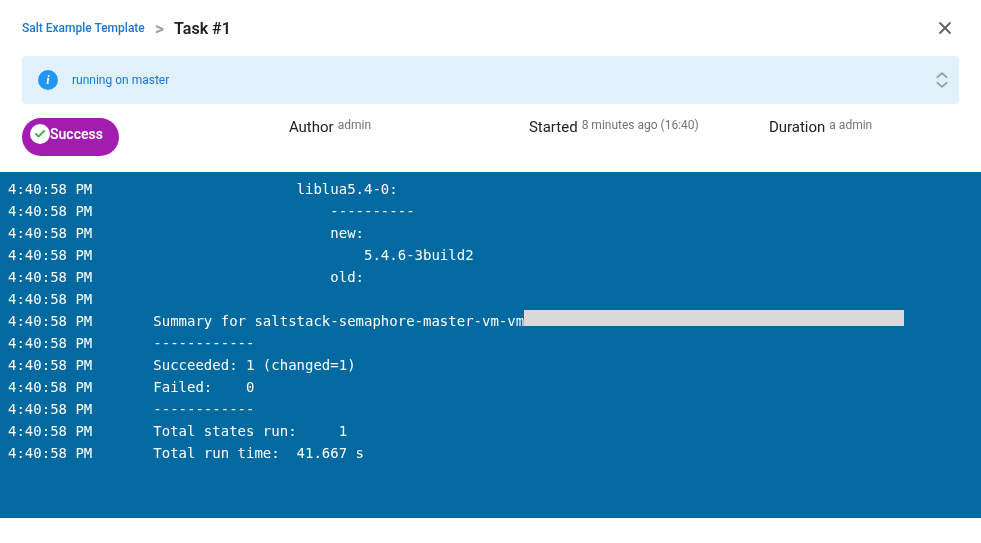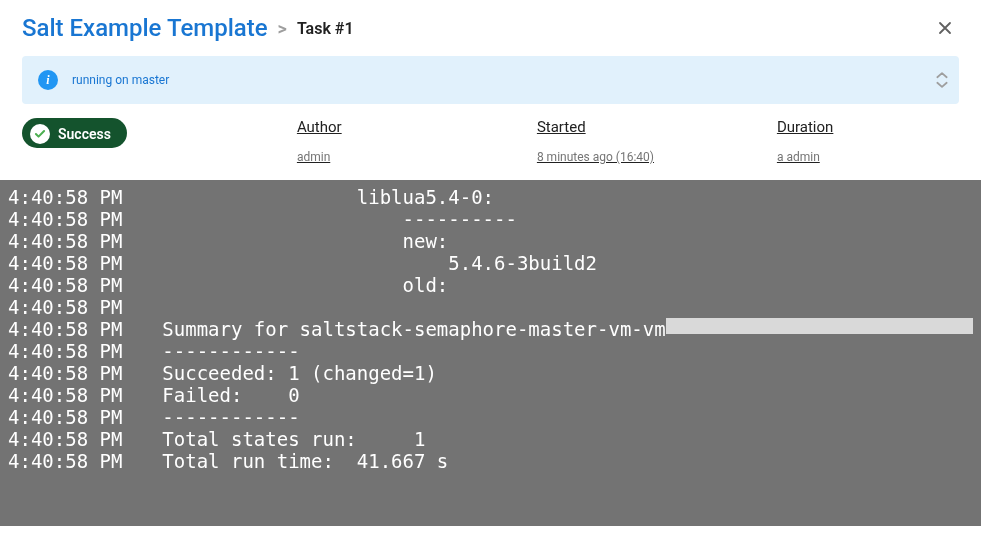--- a/index.html
+++ b/index.html
@@ -14,21 +14,21 @@
   }
 
   .header {
     display: flex;
     align-items: center;
     padding: 14px 22px 10px 22px;
     gap: 10px;
   }
   .breadcrumb-link {
     color: #1976d2;
-    font-size: 24px;
+    font-size: 12px;
     font-weight: 500;
     cursor: pointer;
   }
   .breadcrumb-sep {
     color: #9e9e9e;
     font-size: 18px;
     font-weight: 600;
   }
   .breadcrumb-current {
     color: #212121;
@@ -84,51 +84,51 @@
   }
   .stepper svg { display: block; }
 
   .meta-row {
     display: flex;
     align-items: flex-start;
     padding: 0 22px 16px 22px;
     gap: 60px;
   }
   .status-pill {
-    background: #14532d;
+    background: #a21caf;
     color: #fff;
     border-radius: 999px;
-    padding: 6px 16px 4px 8px;
+    padding: 6px 16px 12px 8px;
     display: flex;
     align-items: center;
-    gap: 8px;
+    gap: 0;
     font-size: 14px;
     font-weight: 600;
     margin-right: 110px;
   }
   .status-check {
     width: 20px;
     height: 20px;
     border-radius: 50%;
     background: #fff;
     display: flex;
     align-items: center;
     justify-content: center;
   }
   .status-check svg { display:block; }
 
-  .meta-item { display: flex; flex-direction: column; gap: 14px; min-width: 180px; text-decoration: underline; }
+  .meta-item { display: flex; flex-direction: row; gap: 4px; min-width: 180px; }
   .meta-label { color: #212121; font-size: 15px; }
   .meta-value { color: #757575; font-size: 12px; }
 
   .terminal {
-    background: #737373;
+    background: #0369a1;
     color: #fff;
     font-family: "Consolas", "Menlo", monospace;
-    font-size: 19px;
+    font-size: 14px;
     line-height: 22px;
     padding: 6px 8px 40px 8px;
     height: 346px;
     overflow: hidden;
     white-space: pre;
   }
   .term-line { display: flex; }
   .term-ts { width: 120px; flex-shrink: 0; }
   .highlight {
     background: #d9d9d9;

